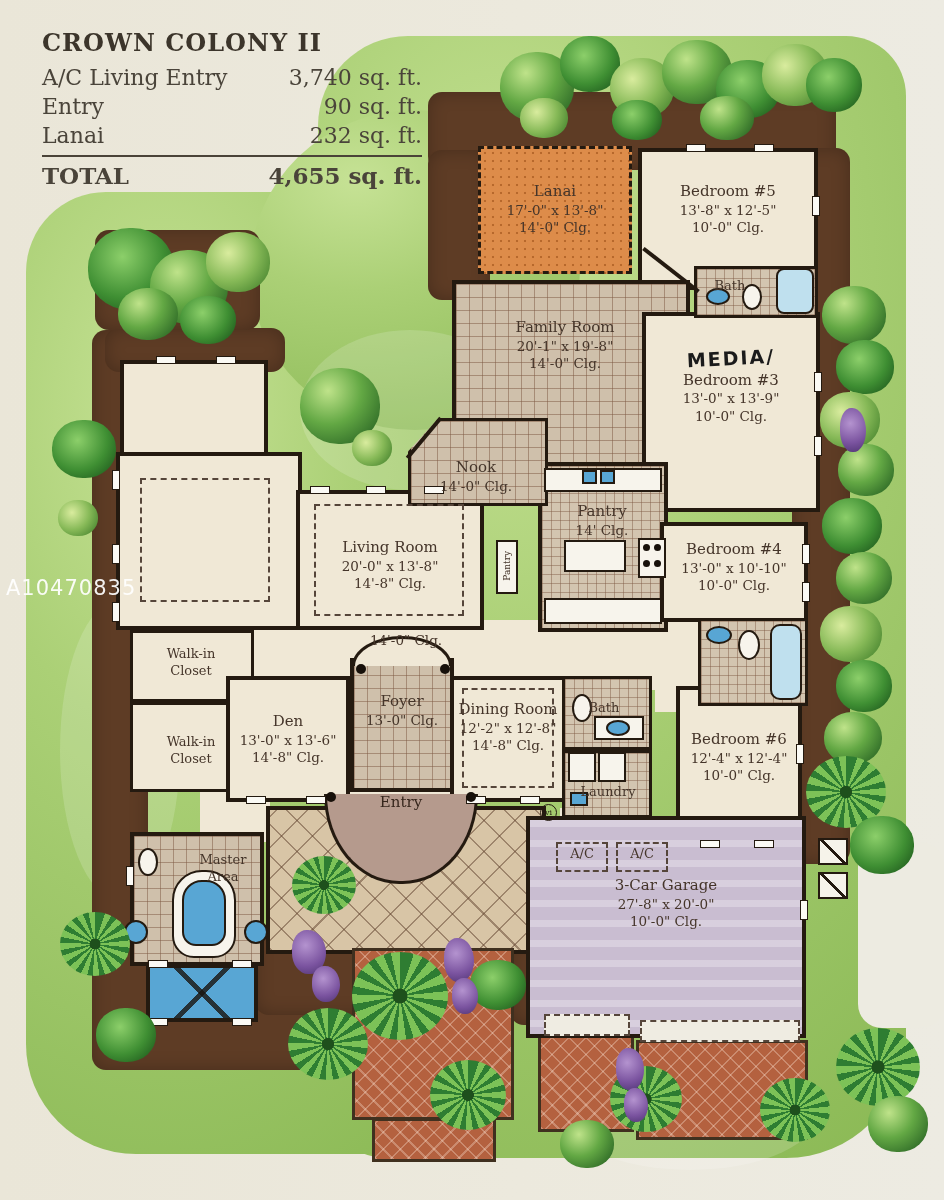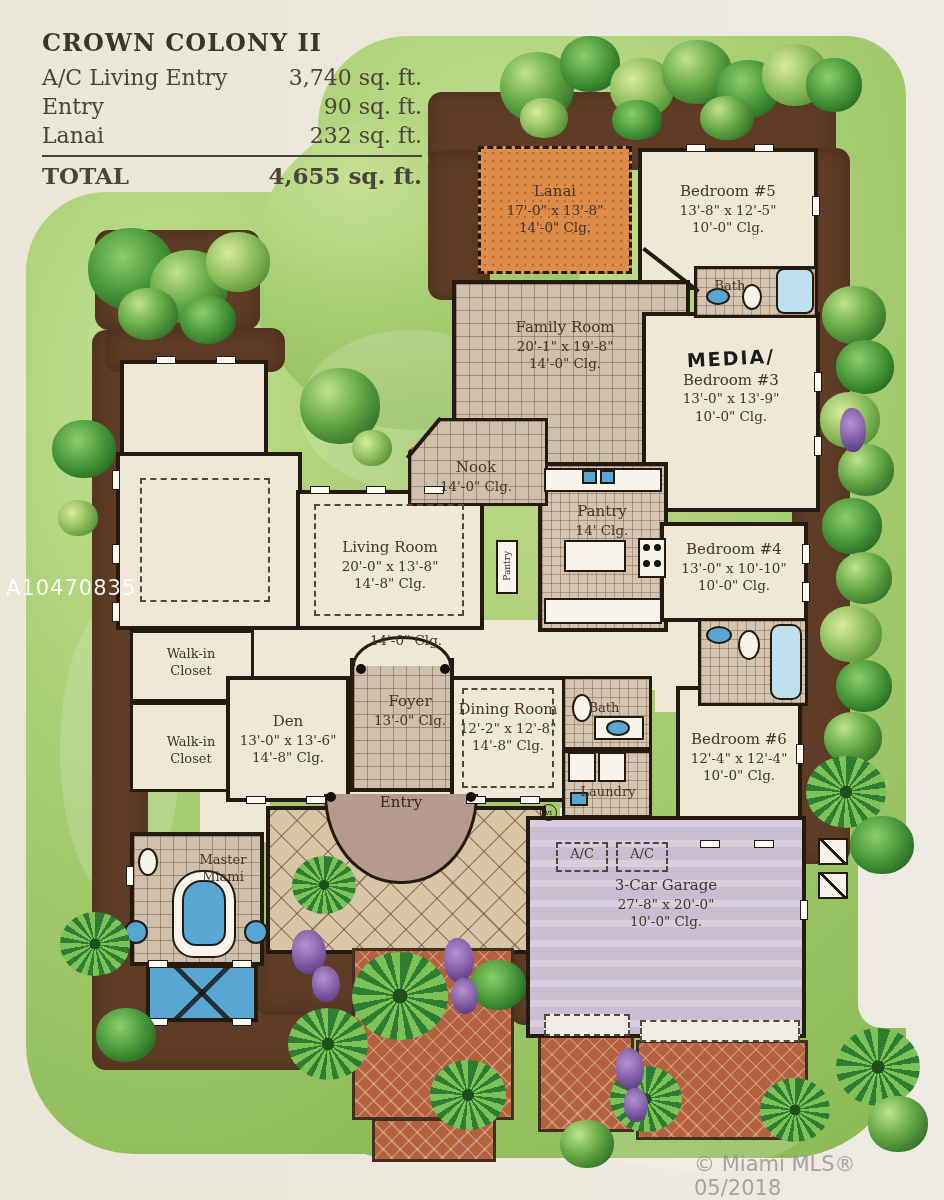--- a/index.html
+++ b/index.html
@@ -269,42 +269,42 @@
     <div class="sm wrap">Walk-in Closet</div>
   </div>
   <div class="label" style="left:148px;top:734px;width:86px;">
     <div class="sm wrap">Walk-in Closet</div>
   </div>
   <div class="label" style="left:228px;top:712px;width:120px;">
     <div class="nm">Den</div>
     <div class="dm">13'-0" x 13'-6"</div>
     <div class="cg">14'-8" Clg.</div>
   </div>
-  <div class="label" style="left:356px;top:692px;width:92px;padding-left:8px;">
+  <div class="label" style="left:356px;top:692px;width:92px;">
     <div class="nm">Foyer</div>
     <div class="cg">13'-0" Clg.</div>
   </div>
   <div class="label" style="left:448px;top:700px;width:120px;">
     <div class="nm">Dining Room</div>
     <div class="dm">12'-2" x 12'-8"</div>
     <div class="cg">14'-8" Clg.</div>
   </div>
   <div class="label" style="left:574px;top:700px;width:60px;">
     <div class="sm">Bath</div>
   </div>
   <div class="label" style="left:566px;top:784px;width:84px;">
     <div class="sm">Laundry</div>
   </div>
   <div class="label" style="left:676px;top:730px;width:126px;">
     <div class="nm">Bedroom #6</div>
     <div class="dm">12'-4" x 12'-4"</div>
     <div class="cg">10'-0" Clg.</div>
   </div>
   <div class="label" style="left:186px;top:852px;width:74px;">
-    <div class="sm wrap">Master Miami</div>
+    <div class="sm wrap">Master Area</div>
   </div>
   <div class="label" style="left:366px;top:793px;width:70px;z-index:31;">
     <div class="nm" style="color:#36261c;">Entry</div>
   </div>
   <div class="label" style="left:558px;top:846px;width:48px;z-index:31;">
     <div class="sm">A/C</div>
   </div>
   <div class="label" style="left:618px;top:846px;width:48px;z-index:31;">
     <div class="sm">A/C</div>
   </div>
@@ -380,15 +380,14 @@
         <span>232 sq. ft.</span>
     </div>
     <div class="rule"></div>
     <div class="row total">
       <span>TOTAL</span>
         <span>4,655 sq. ft.</span>
     </div>
   </div>
 
   <div class="wm-id">A10470835</div>
-  <div class="wm-mls">© Miami MLS® 05/2018</div>
 
 </div>
 
 </body></html>

